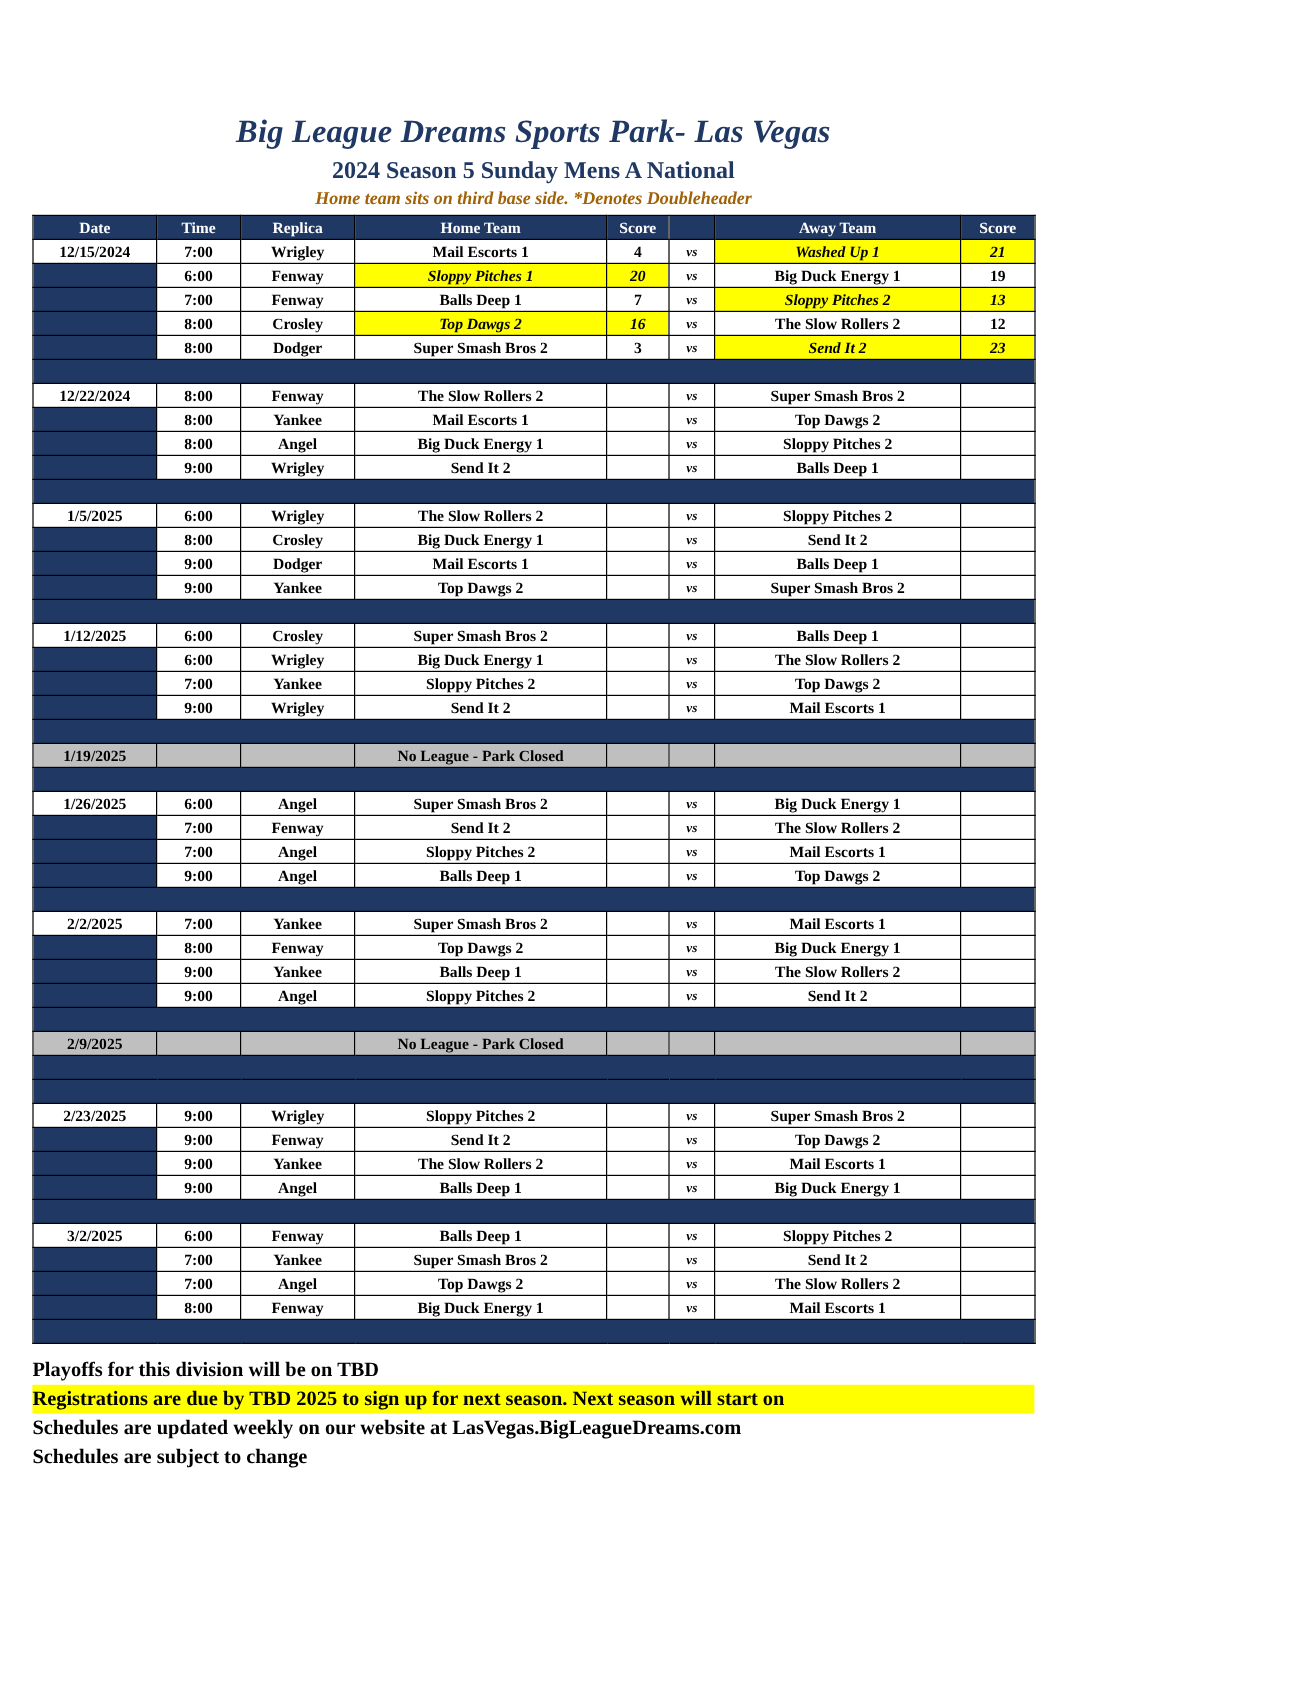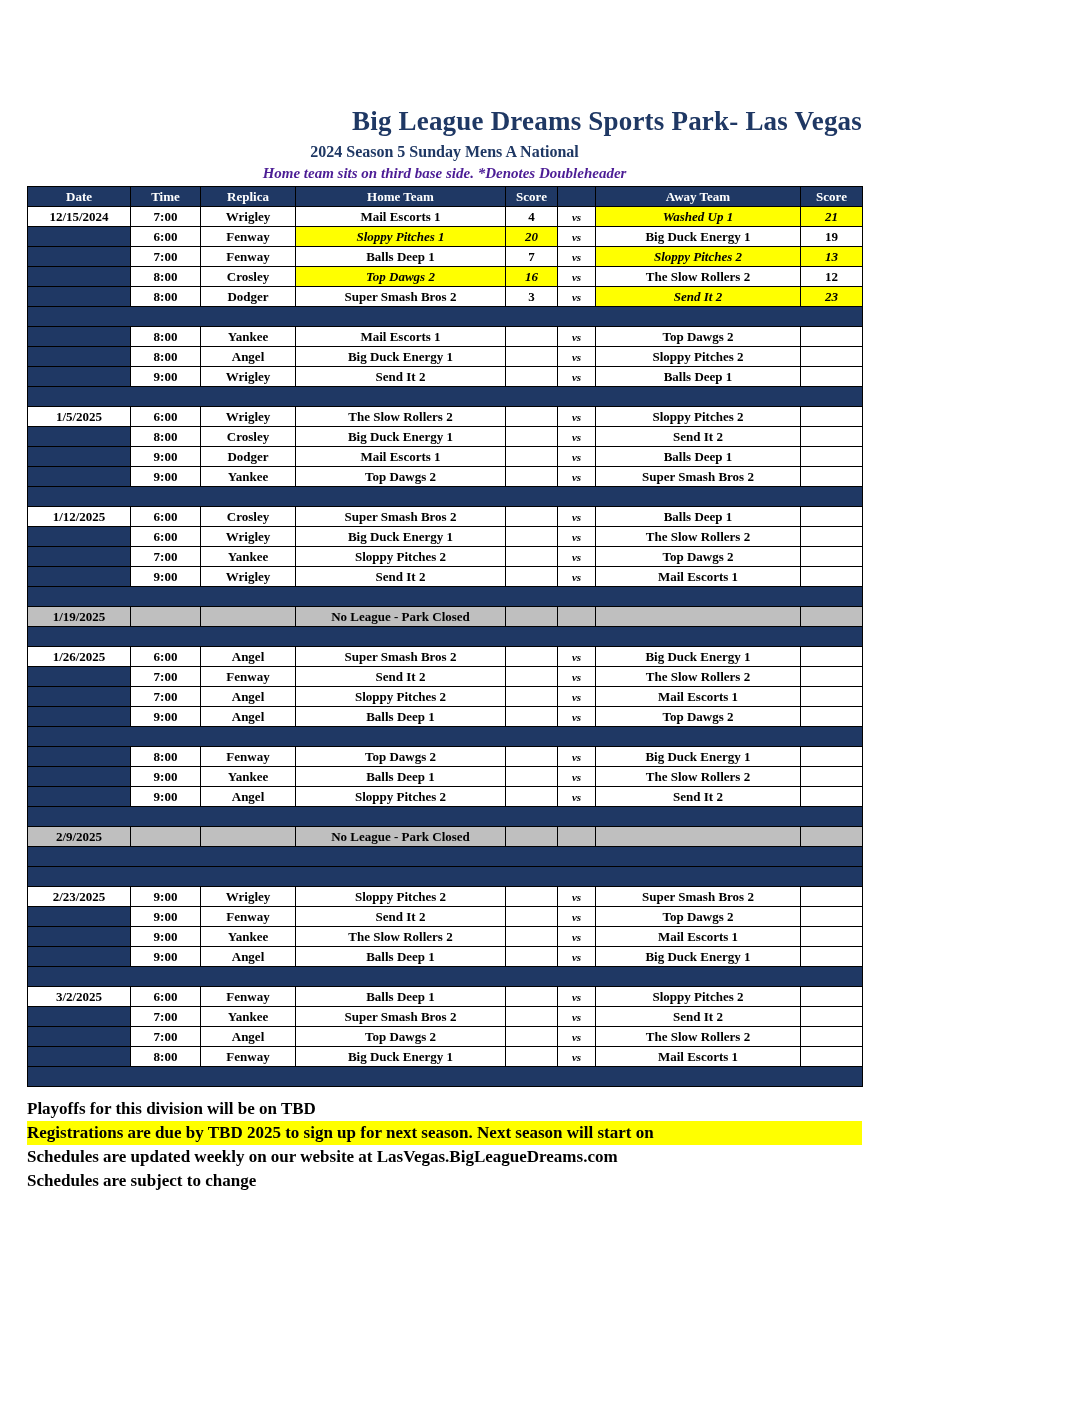--- a/index.html
+++ b/index.html
@@ -11,30 +11,30 @@
   html,body{margin:0;padding:0;}
   body{
     width:1088px;height:1408px;
     background:#ffffff;color:#000;
     font-family:"Liberation Serif", serif;
     overflow:hidden;
   }
   .page{padding:90px 0 0 27px;}
   .content{width:835px;}
   .title{
-    font-size:27px;font-weight:bold;text-align:right;
-    color:var(--heading);margin:16px 0 6px 0;letter-spacing:.2px;
+    font-size:27px;font-weight:bold;text-align:center;
+    color:var(--heading);margin:4px 0 6px 0;letter-spacing:.2px;font-style:italic;
   }
   .subtitle{
-    font-size:16px;font-weight:bold;text-align:center;
+    font-size:20px;font-weight:bold;text-align:center;
     color:var(--heading);margin:0 0 4px 0;
   }
   .note{
     font-size:15px;font-weight:bold;font-style:italic;
-    text-align:center;margin:0 0 4px 0;color:#4c1d95;
+    text-align:center;margin:0 0 4px 0;color:#a16207;
   }
   table{
     border-collapse:collapse;table-layout:fixed;width:835px;border-radius:12px;
   }
   th,td{
     border:1px solid #000;
     height:20px;padding:0 2px;
     font-size:13px;font-weight:bold;
     text-align:center;vertical-align:middle;
     overflow:hidden;white-space:nowrap;
@@ -133,20 +133,30 @@
             <td>Super Smash Bros 2</td>
             <td>3</td>
             <td class="vs">vs</td>
             <td class="hl">Send It 2</td>
             <td class="hl">23</td>
           </tr>
           <tr>
             <td class="sep" colspan="8"></td>
           </tr>
           <tr>
+            <td>12/22/2024</td>
+            <td>8:00</td>
+            <td>Fenway</td>
+            <td>The Slow Rollers 2</td>
+            <td></td>
+            <td class="vs">vs</td>
+            <td>Super Smash Bros 2</td>
+            <td></td>
+          </tr>
+          <tr>
             <td class="navy"></td>
             <td>8:00</td>
             <td>Yankee</td>
             <td>Mail Escorts 1</td>
             <td></td>
             <td class="vs">vs</td>
             <td>Top Dawgs 2</td>
             <td></td>
           </tr>
           <tr>
@@ -306,20 +316,30 @@
             <td>9:00</td>
             <td>Angel</td>
             <td>Balls Deep 1</td>
             <td></td>
             <td class="vs">vs</td>
             <td>Top Dawgs 2</td>
             <td></td>
           </tr>
           <tr>
             <td class="sep" colspan="8"></td>
+          </tr>
+          <tr>
+            <td>2/2/2025</td>
+            <td>7:00</td>
+            <td>Yankee</td>
+            <td>Super Smash Bros 2</td>
+            <td></td>
+            <td class="vs">vs</td>
+            <td>Mail Escorts 1</td>
+            <td></td>
           </tr>
           <tr>
             <td class="navy"></td>
             <td>8:00</td>
             <td>Fenway</td>
             <td>Top Dawgs 2</td>
             <td></td>
             <td class="vs">vs</td>
             <td>Big Duck Energy 1</td>
             <td></td>

